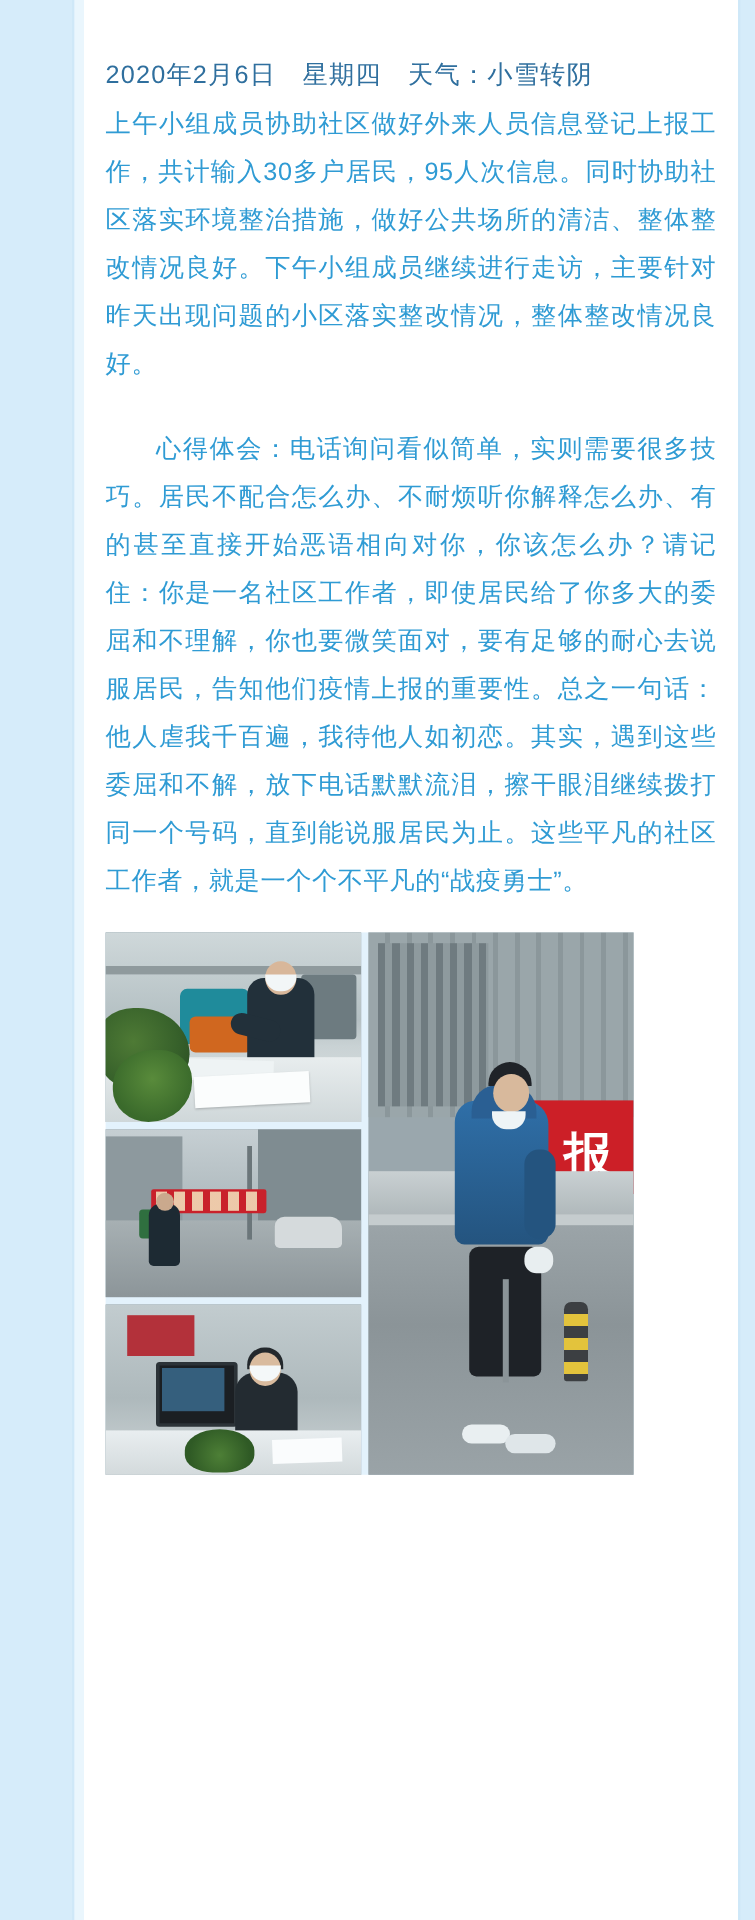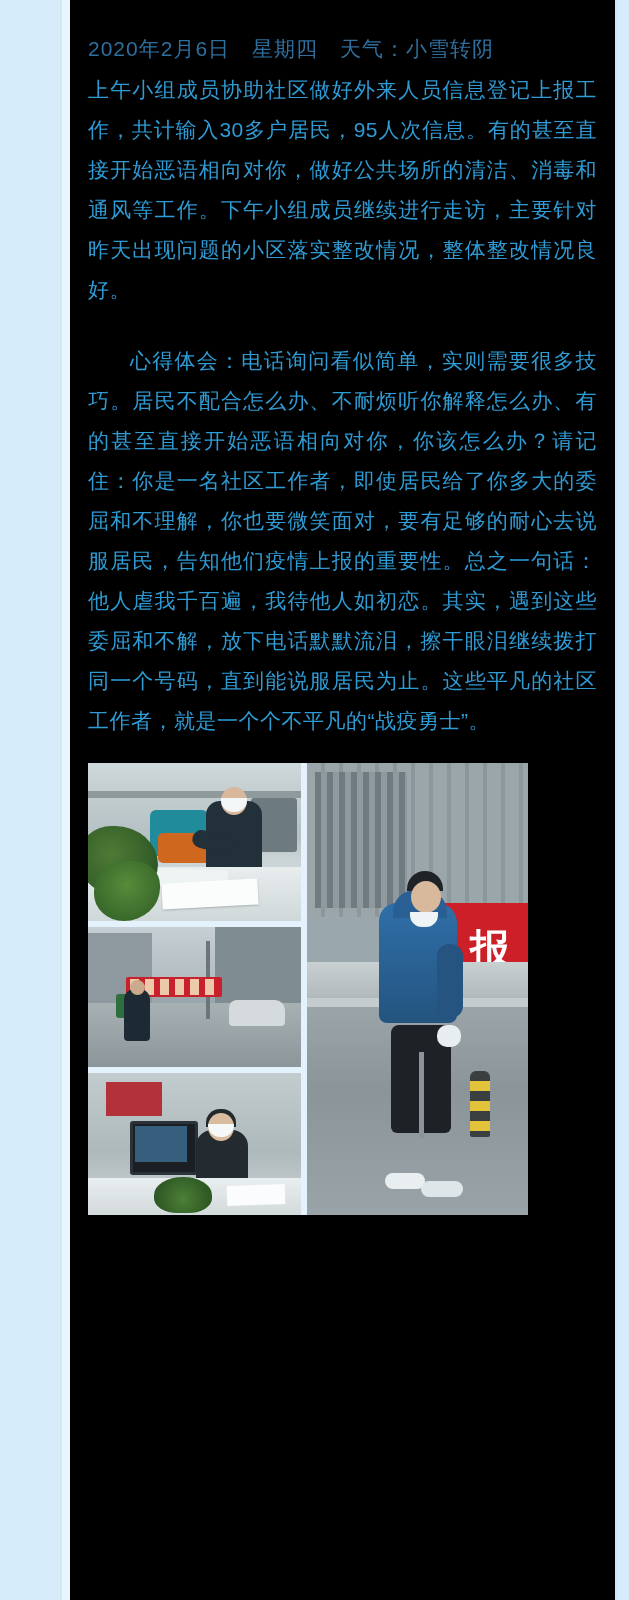--- a/index.html
+++ b/index.html
@@ -62,23 +62,23 @@
     background: #eaf6fd;
   }
 
   
   .content {
     position: absolute;
     left: 70px;
     top: 0;
     width: 545px;
     height: 1600px;
-    background: #000000;
+    background: #ffffff;
     box-sizing: border-box;
-    padding: 30px 18px 0 18px;
+    padding: 44px 18px 0 18px;
   }
 
   .doc-heading {
     color: #2f6f9e;
     font-size: 21px;
     line-height: 38px;
     letter-spacing: 1px;
     margin: 0 0 2px 0;
     white-space: pre-wrap;
     font-family: "Liberation Sans", "DejaVu Sans", sans-serif;
@@ -388,21 +388,21 @@
 <div class="page-frame">
   <div class="frame-band-left"></div>
   <div class="inner-edge-left"></div>
   <div class="frame-band-right"></div>
   <div class="inner-edge-right"></div>
 
   <div class="content">
 
     <div class="doc-heading">2020年2月6日　星期四　天气：小雪转阴</div>
 
-    <p class="doc-para">上午小组成员协助社区做好外来人员信息登记上报工作，共计输入30多户居民，95人次信息。有的甚至直接开始恶语相向对你，做好公共场所的清洁、消毒和通风等工作。下午小组成员继续进行走访，主要针对昨天出现问题的小区落实整改情况，整体整改情况良好。</p>
+    <p class="doc-para">上午小组成员协助社区做好外来人员信息登记上报工作，共计输入30多户居民，95人次信息。同时协助社区落实环境整治措施，做好公共场所的清洁、整体整改情况良好。下午小组成员继续进行走访，主要针对昨天出现问题的小区落实整改情况，整体整改情况良好。</p>
 
     <p class="doc-para indent">心得体会：电话询问看似简单，实则需要很多技巧。居民不配合怎么办、不耐烦听你解释怎么办、有的甚至直接开始恶语相向对你，你该怎么办？请记住：你是一名社区工作者，即使居民给了你多大的委屈和不理解，你也要微笑面对，要有足够的耐心去说服居民，告知他们疫情上报的重要性。总之一句话：他人虐我千百遍，我待他人如初恋。其实，遇到这些委屈和不解，放下电话默默流泪，擦干眼泪继续拨打同一个号码，直到能说服居民为止。这些平凡的社区工作者，就是一个个不平凡的“战疫勇士”。</p>
 
     <div class="photo-collage">
 
       <div class="collage-col-left">
 
         <div class="photo photo-1">
           <div class="p1-bg"></div>
           <div class="p1-wall"></div>

